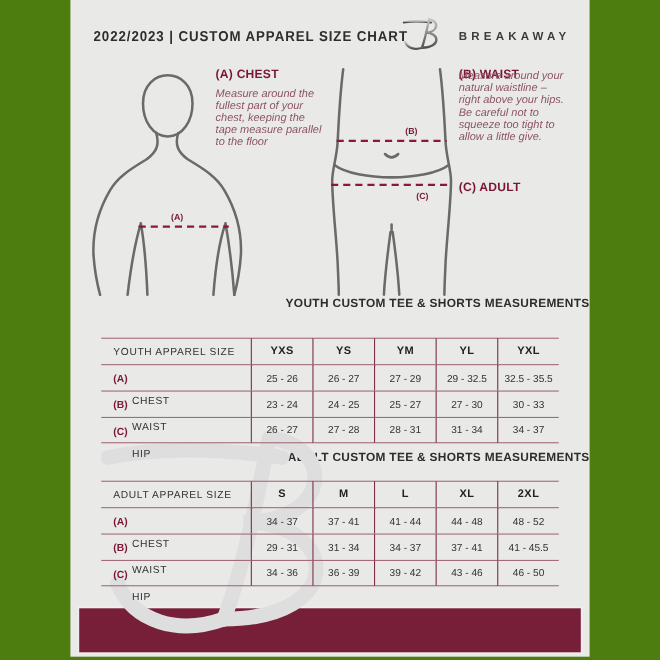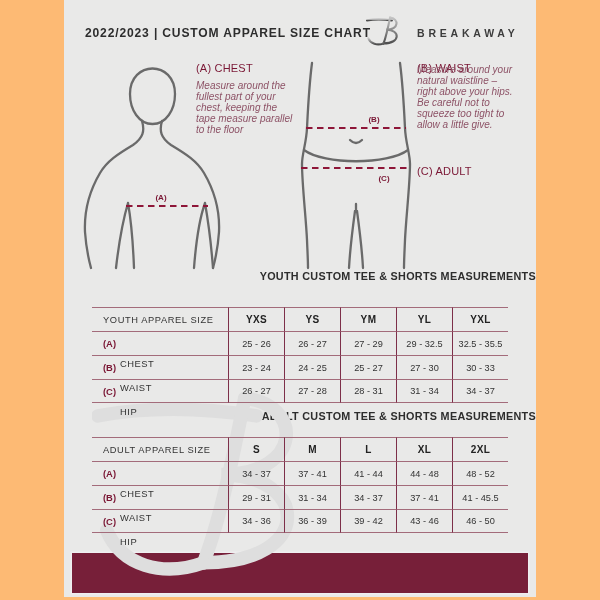--- a/index.html
+++ b/index.html
@@ -1,28 +1,28 @@
 <!DOCTYPE html>
 <html style="--accent: #7a1634; --footer_bar: #771f39; --line_light: #a36b7a; --line_dark: #7d2f49; --body_text: #8d5266; --dark_text: #2d2d2d; --brand_text: #3c3c3c; --doc_bg: #e9e9e8; --figure_stroke: #6a6a6a; --dash_line: #8e1638; --watermark: #dedede;"><head>
 <meta charset="utf-8">
 <style>
   html,body{margin:0;padding:0;background:#000;}
-  .stage{position:relative;width:600px;height:600px;background:#fdba74;overflow:hidden;
+  .stage{position:relative;width:600px;height:600px;background:#4d7c0f;overflow:hidden;
          font-family:"Liberation Sans",sans-serif;}
   .doc{position:absolute;left:64px;top:0;width:472px;height:597px;background:var(--doc_bg);overflow:hidden;}
 
   
   .hdr-title{position:absolute;left:21px;top:25px;font-weight:bold;font-size:13px;
              letter-spacing:.9px;color:var(--dark_text);transform:scaleX(.93);transform-origin:left top;white-space:nowrap;}
   .logo{position:absolute;left:302px;top:13px;}
   .brand{position:absolute;left:353px;top:27px;font-weight:bold;font-size:10.5px;
          letter-spacing:3.8px;color:var(--brand_text);white-space:nowrap;}
 
   
-  .ins-h{position:absolute;font-weight:normal;font-size:11px;color:var(--accent);letter-spacing:.2px;}
+  .ins-h{position:absolute;font-weight:bold;font-size:11px;color:var(--accent);letter-spacing:.2px;}
   .ins-b{position:absolute;font-style:italic;font-size:10px;line-height:11px;
          color:var(--body_text);white-space:pre-line;}
 
   
   .fig{position:absolute;}
 
   
   .sec-title{position:absolute;left:0;width:472px;text-align:right;font-weight:bold;
              font-size:10.8px;color:var(--dark_text);letter-spacing:.3px;}
   .sec-unit{position:absolute;left:0;width:548px;text-align:right;font-style:italic;

